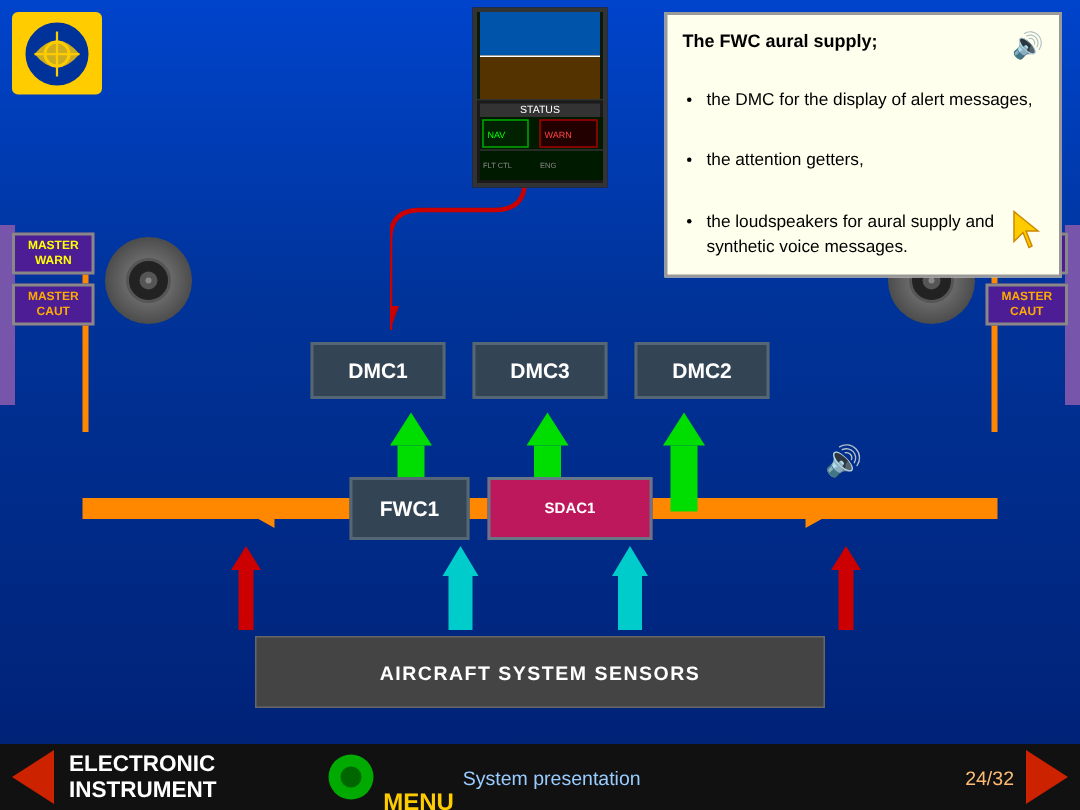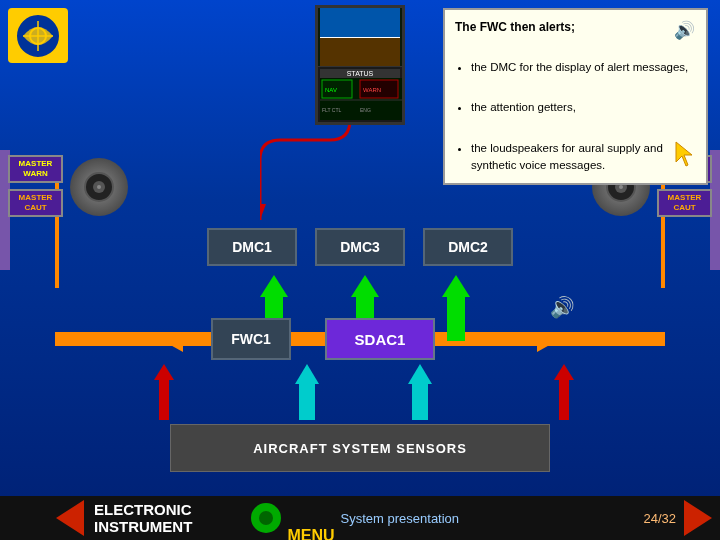--- a/index.html
+++ b/index.html
@@ -24,21 +24,20 @@
     
     .bottom-bar {
       position: absolute;
       bottom: 0; left: 0;
       width: 720px;
       height: 44px;
       background: #111;
       display: flex;
       align-items: center;
       z-index: 100;
-      padding-left: 48px;
     }
 
     .bottom-left-arrow {
       width: 0;
       height: 0;
       border-top: 18px solid transparent;
       border-bottom: 18px solid transparent;
       border-right: 28px solid #cc2200;
       margin-left: 8px;
       cursor: pointer;
@@ -286,30 +285,30 @@
       justify-content: center;
       color: #ffffff;
       font-size: 14px;
       font-weight: bold;
       cursor: pointer;
     }
 
     .sdac-box {
       width: 110px;
       height: 42px;
-      background: #6d28d9;
+      background: #be185d;
       border: 2px solid #667788;
       display: flex;
       align-items: center;
       justify-content: center;
       color: #ffffff;
-      font-size: 15px;
-      font-weight: bold;
-      cursor: pointer;
-      margin: 0 34px;
+      font-size: 10px;
+      font-weight: bold;
+      cursor: pointer;
+      margin: 0 12px;
     }
 
     
     .sensors-box {
       position: absolute;
       bottom: 68px;
       left: 50%;
       transform: translateX(-50%);
       width: 380px;
       height: 48px;
@@ -416,21 +415,21 @@
     </svg>
   </div>
 </div>
 
 <svg style="position:absolute;top:100px;left:260px;z-index:20;" width="180" height="160">
   <path d="M90 0 L90 20 Q90 40 70 40 L20 40 Q0 40 0 60 L0 120" stroke="#cc0000" stroke-width="3" fill="none"></path>
   <polygon points="0,120 -6,104 6,104" fill="#cc0000"></polygon>
 </svg>
 
 <div class="info-box">
-  <div class="info-box-title">The FWC then alerts;</div>
+  <div class="info-box-title">The FWC aural supply;</div>
   <ul>
     <li>the DMC for the display of alert messages,</li>
     <li>the attention getters,</li>
     <li>the loudspeakers for aural supply and synthetic voice messages.</li>
   </ul>
   <span style="position:absolute;top:8px;right:10px;font-size:17px;color:#888;">🔊</span>
   <span style="position:absolute;bottom:10px;right:10px;">
     <svg width="22" height="28" viewBox="0 0 22 28">
       <polygon points="2,2 2,22 8,16 12,26 14,25 10,15 18,15" fill="#ffcc00" stroke="#cc8800" stroke-width="1"></polygon>
     </svg>

